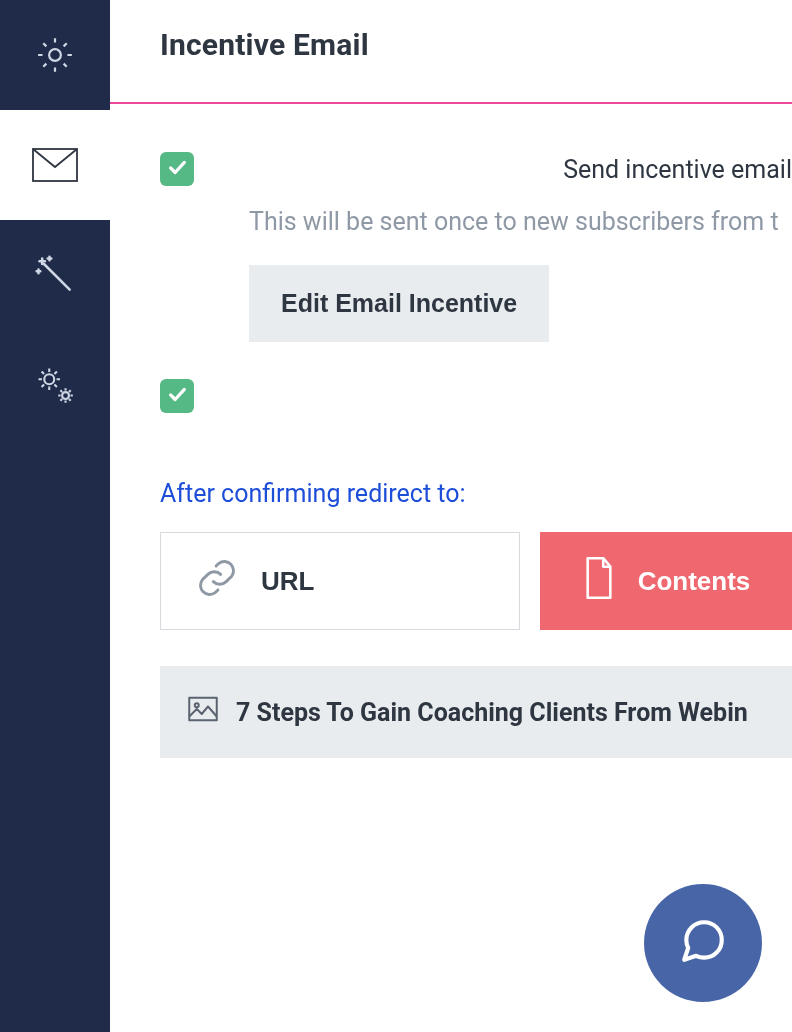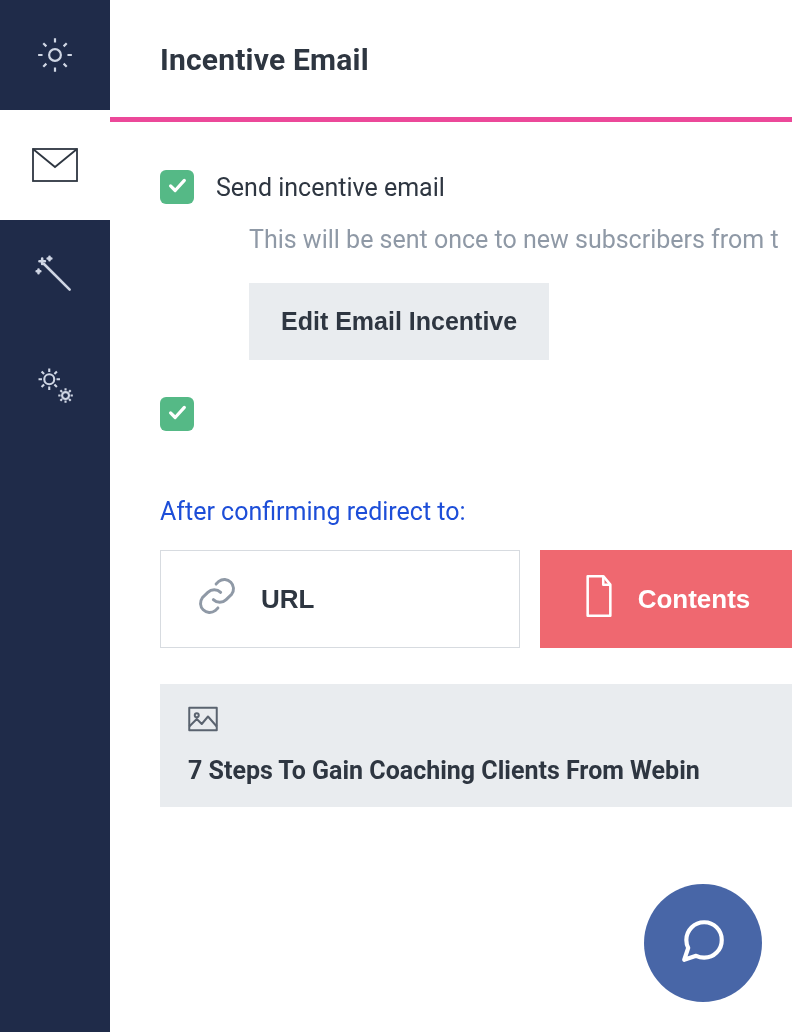--- a/index.html
+++ b/index.html
@@ -30,41 +30,42 @@
   .sidebar-item svg { display: block; }
 
   
   .main {
     flex: 1;
     display: flex;
     flex-direction: column;
     overflow: hidden;
   }
   .header {
-    padding: 42px 50px 40px 50px;
-    border-bottom: 5px solid #ec4899;
+    padding: 27px 50px 40px 50px;
+    border-bottom: 2px solid #ec4899;
   }
   .header h1 {
     font-size: 30px;
     font-weight: 700;
     color: #2e3641;
     letter-spacing: 0.2px;
   }
 
   .content {
     padding: 48px 0 0 50px;
     flex: 1;
     overflow: hidden;
   }
 
   .checkbox-row {
     display: flex;
     align-items: center;
-    gap: 22px;
+    gap: 14px;
     margin-bottom: 18px;
+    justify-content: space-between;
   }
   .checkbox {
     width: 34px;
     height: 34px;
     border-radius: 6px;
     background: #55b986;
     display: flex;
     align-items: center;
     justify-content: center;
     cursor: pointer;
@@ -132,29 +133,28 @@
     background: #ef6870;
     color: #fff;
     flex: 1;
     justify-content: center;
     min-width: 252px;
   }
 
   .file-row {
     background: #e9ecef;
     display: flex;
-    align-items: flex-start;
+    align-items: center;
     gap: 18px;
-    padding: 22px 28px;
+    padding: 30px 28px;
     font-size: 25px;
     font-weight: 700;
     color: #2e3641;
     white-space: nowrap;
     overflow: hidden;
-    flex-direction: column;
   }
 
   .chat-fab {
     position: absolute;
     bottom: 30px;
     right: 30px;
     width: 118px;
     height: 118px;
     border-radius: 50%;
     background: #4866a7;

